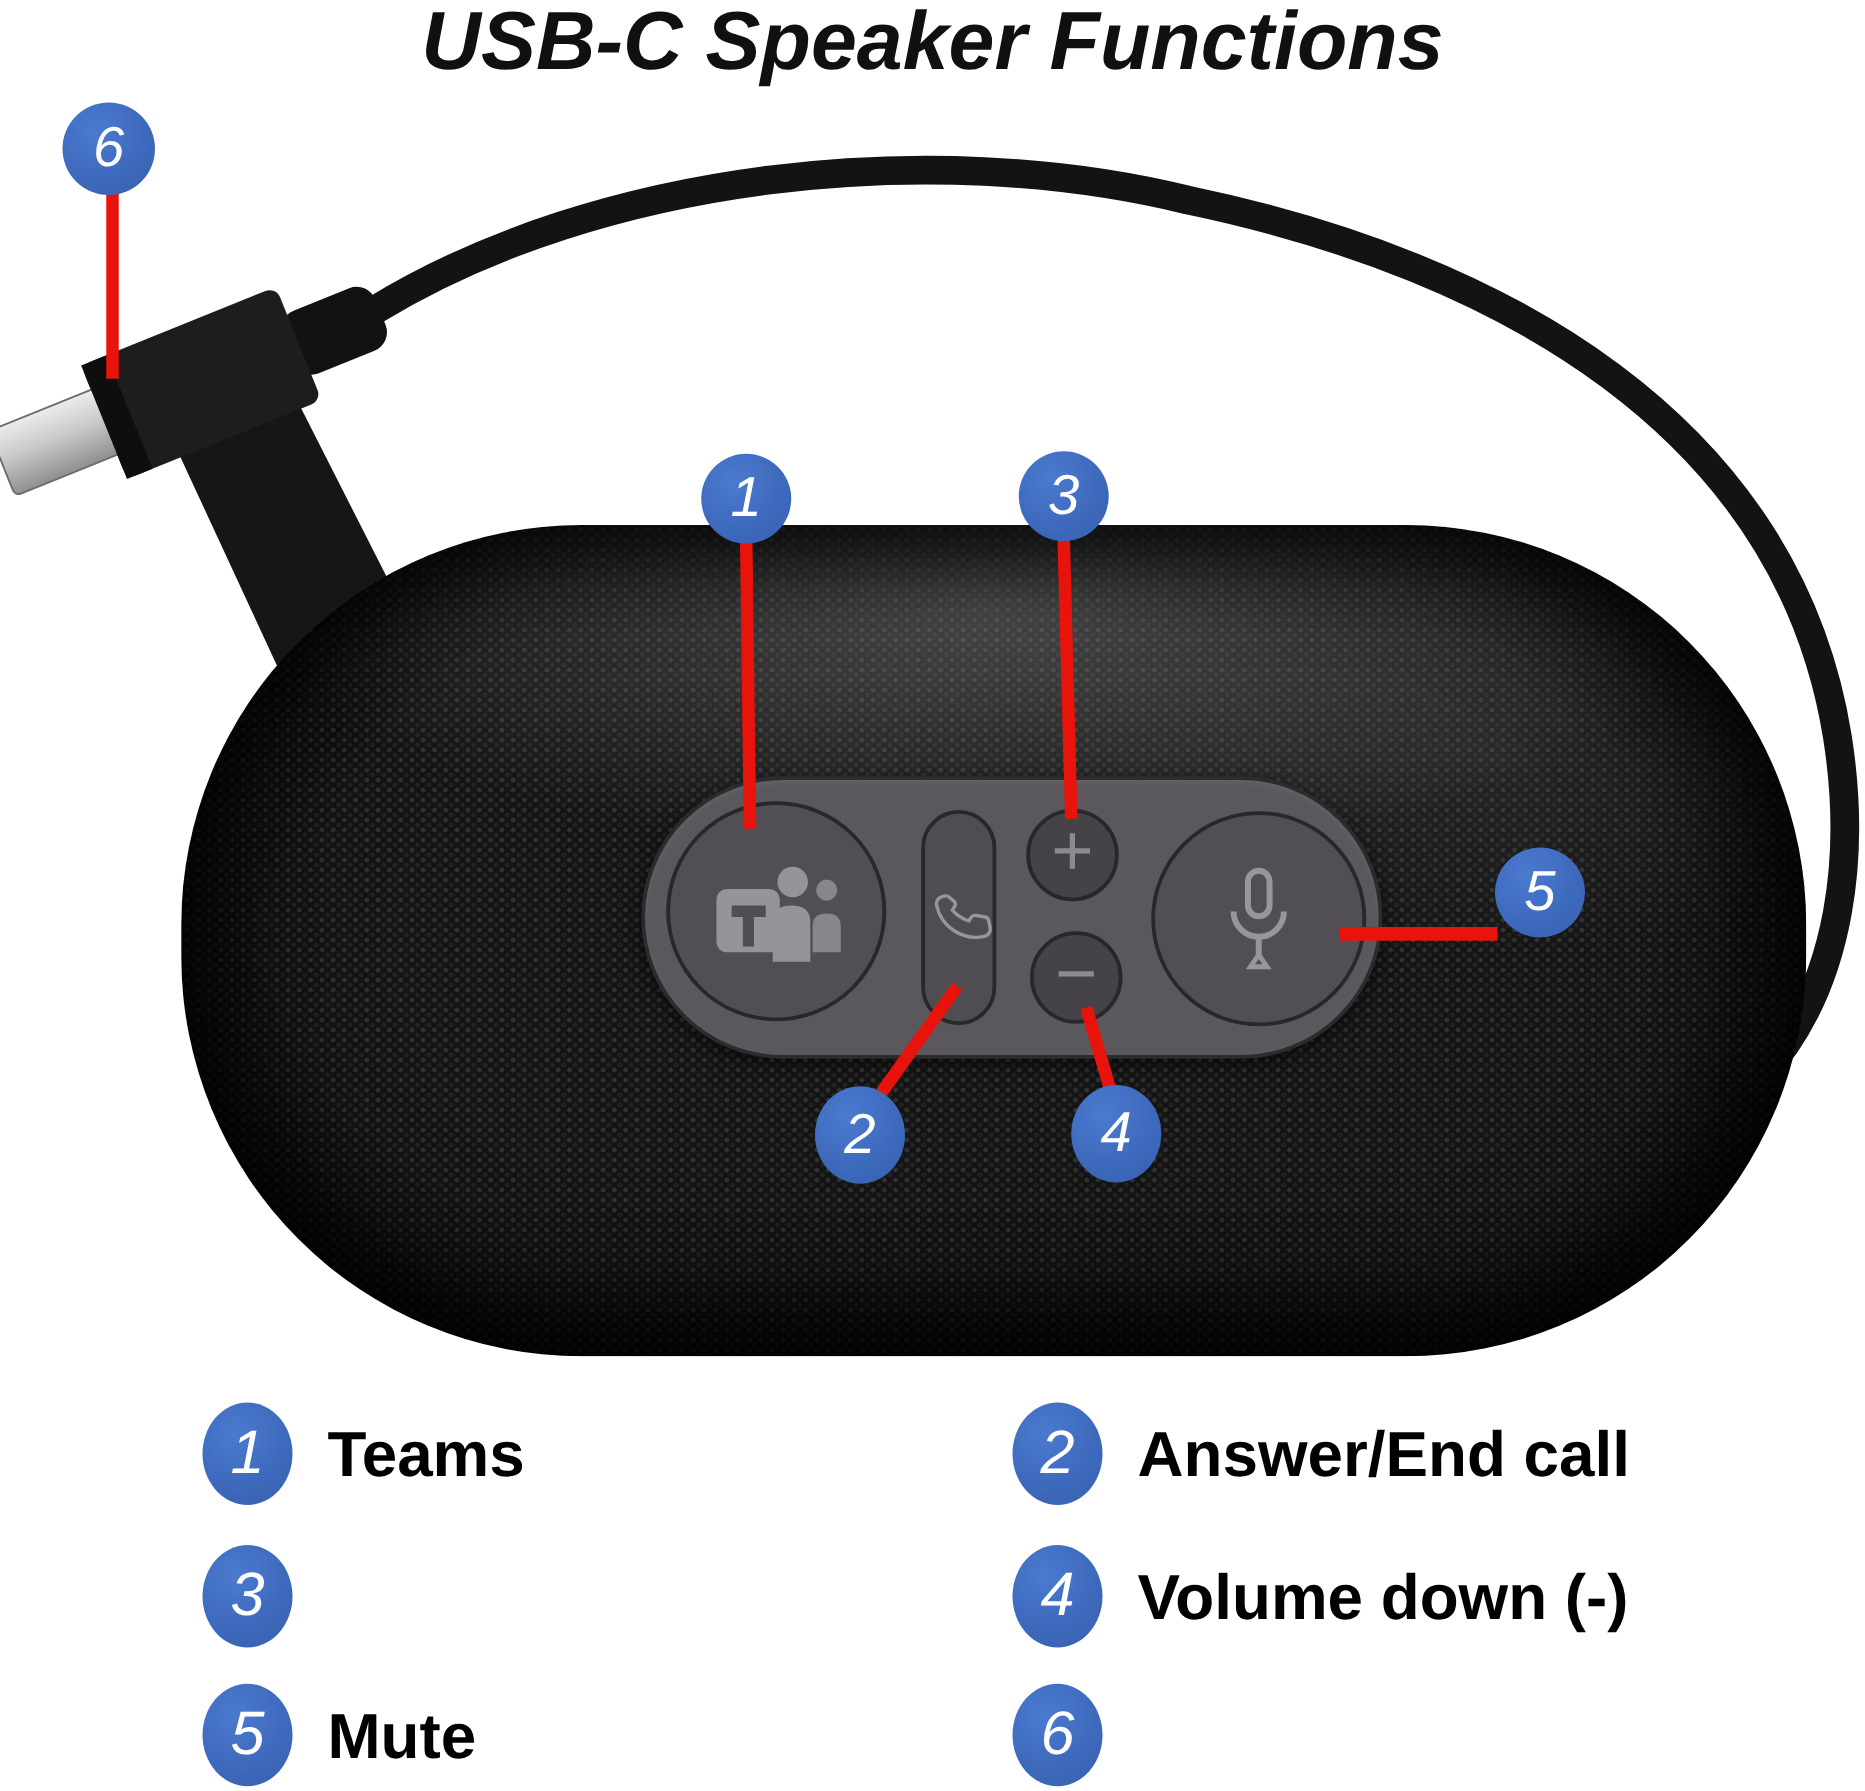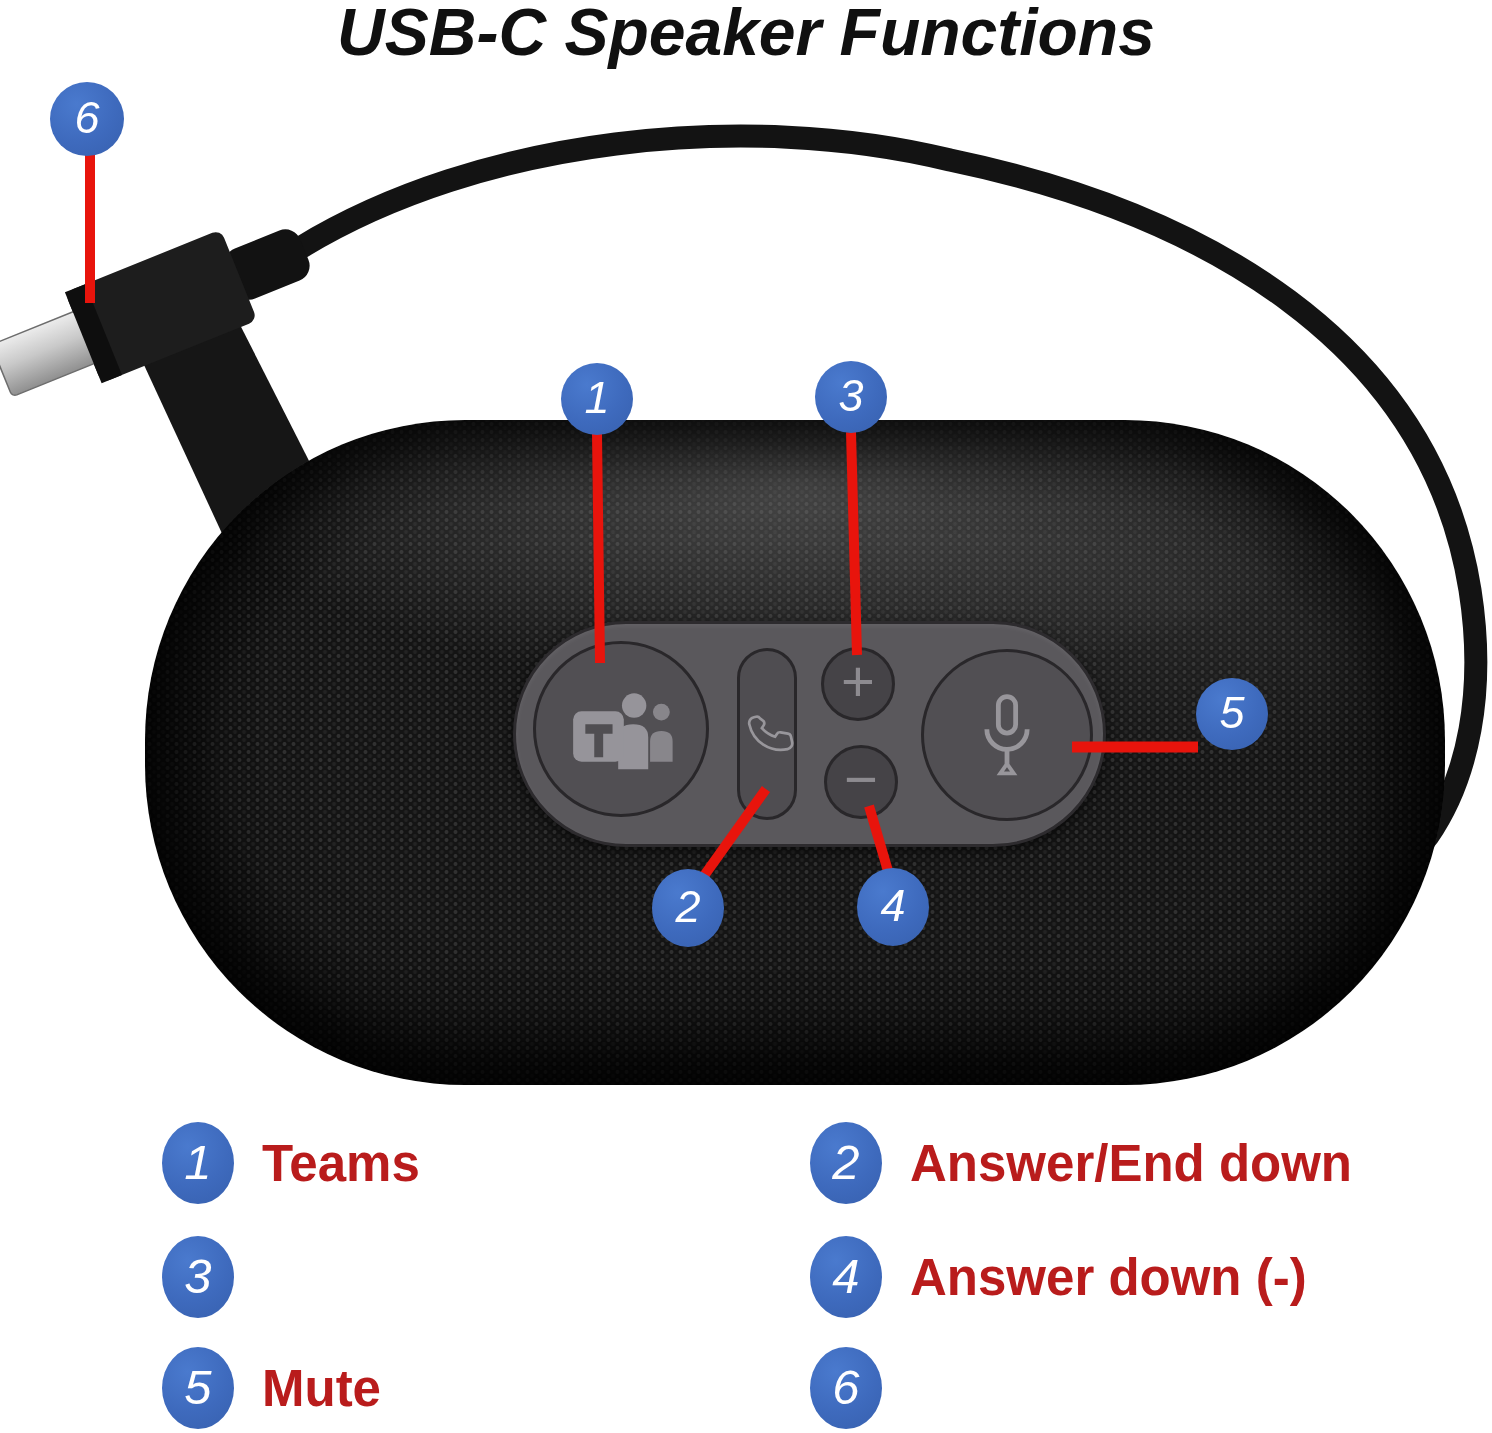--- a/index.html
+++ b/index.html
@@ -49,21 +49,21 @@
   .b-diagram{width:72px;height:72px;font-size:45px;}
   .b1{left:561px;top:363px;}
   .b2{left:652px;top:869px;width:72px;height:78px;}
   .b3{left:815px;top:361px;}
   .b4{left:857px;top:868px;width:72px;height:78px;}
   .b5{left:1196px;top:678px;}
   .b6{left:50px;top:82px;width:74px;height:74px;}
   
   .legend-item{position:absolute;display:flex;align-items:center;gap:28px;z-index:4;}
   .b-legend{position:static;width:72px;height:82px;font-size:49px;flex:0 0 auto;}
-  .legend-label{font-size:51px;font-weight:bold;color:#b91c1c;white-space:nowrap;}
+  .legend-label{font-size:51px;font-weight:bold;color:#000000;white-space:nowrap;}
   .li-r1{top:1122px;} .li-r2{top:1236px;} .li-r3{top:1347px;}
   .li-c1{left:162px;} .li-c2{left:810px;}
 </style>
 </head>
 <body>
 
 <div class="stage">
 
   <h1 class="title">USB-C Speaker Functions</h1>
 
@@ -162,32 +162,32 @@
   <div class="legend-item li-r1 li-c1">
     <span class="badge b-legend">
         <span>1</span>
       </span>
     <span class="legend-label">Teams</span>
   </div>
   <div class="legend-item li-r1 li-c2">
     <span class="badge b-legend">
         <span>2</span>
       </span>
-    <span class="legend-label">Answer/End down</span>
+    <span class="legend-label">Answer/End call</span>
   </div>
   <div class="legend-item li-r2 li-c1">
     <span class="badge b-legend">
         <span>3</span>
       </span>
   </div>
   <div class="legend-item li-r2 li-c2">
     <span class="badge b-legend">
         <span>4</span>
       </span>
-    <span class="legend-label">Answer down (-)</span>
+    <span class="legend-label">Volume down (-)</span>
   </div>
   <div class="legend-item li-r3 li-c1">
     <span class="badge b-legend">
         <span>5</span>
       </span>
     <span class="legend-label">Mute</span>
   </div>
   <div class="legend-item li-r3 li-c2">
     <span class="badge b-legend">
         <span>6</span>

